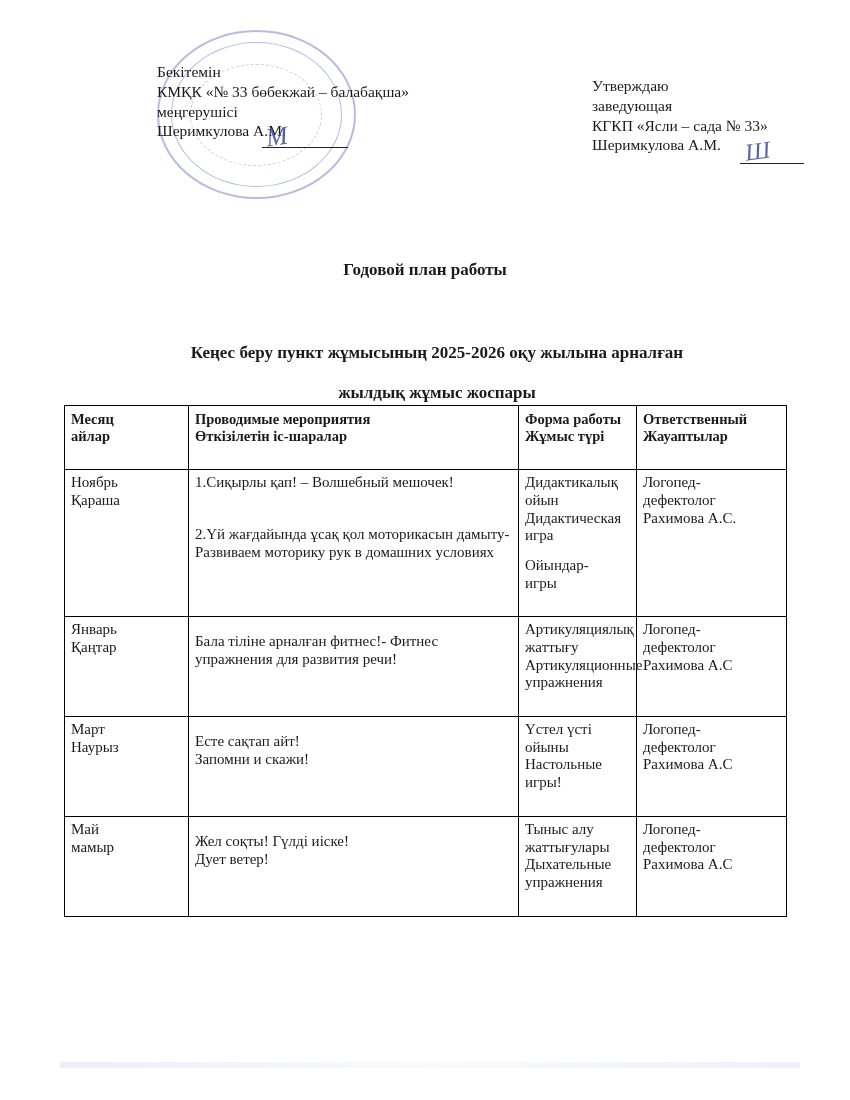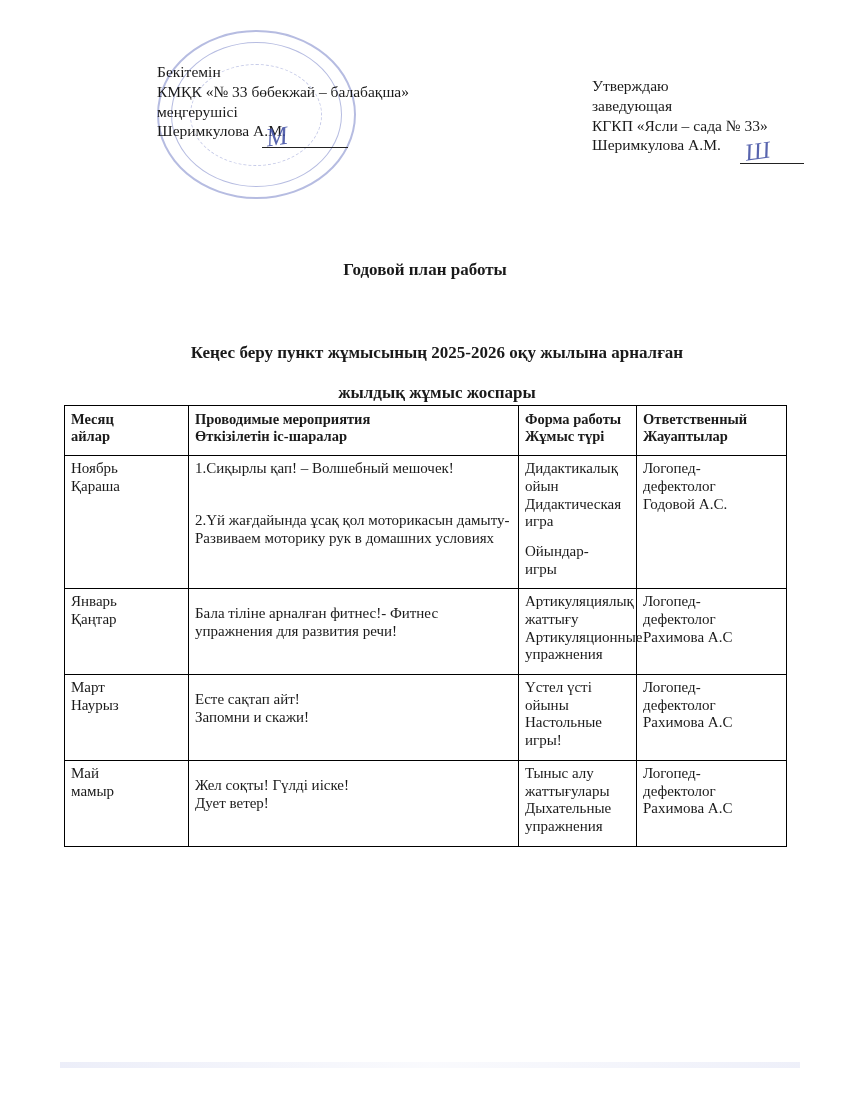--- a/index.html
+++ b/index.html
@@ -116,21 +116,21 @@
     position: absolute;
     left: 64px;
     top: 405px;
     width: 722px;
     border-collapse: collapse;
     table-layout: fixed;
   }
   table.plan td, table.plan th {
     border: 1px solid #000;
     vertical-align: top;
-    padding: 4px 6px 10px 6px;
+    padding: 4px 6px 24px 6px;
     font-size: 15px;
     line-height: 1.18;
   }
   table.plan thead th {
     font-weight: bold;
     font-size: 14.5px;
     text-align: left;
     vertical-align: top;
     padding-top: 5px;
   }
@@ -231,21 +231,21 @@
         <td class="form">
           <span class="two-line">Дидактикалық ойын</span>
           <span class="two-line">Дидактическая игра</span>
           <span class="gap-sm"></span>
           <span class="two-line">Ойындар-</span>
           <span class="two-line">игры</span>
         </td>
         <td class="resp">
           <span class="two-line">Логопед-</span>
           <span class="two-line">дефектолог</span>
-          <span class="two-line">Годовой А.С.</span>
+          <span class="two-line">Рахимова А.С.</span>
         </td>
       </tr>
 
       <tr>
         <td class="month">
           <span class="two-line">Январь</span>
           <span class="two-line">Қаңтар</span>
         </td>
         <td class="event">
           <span class="gap-sm"></span>

